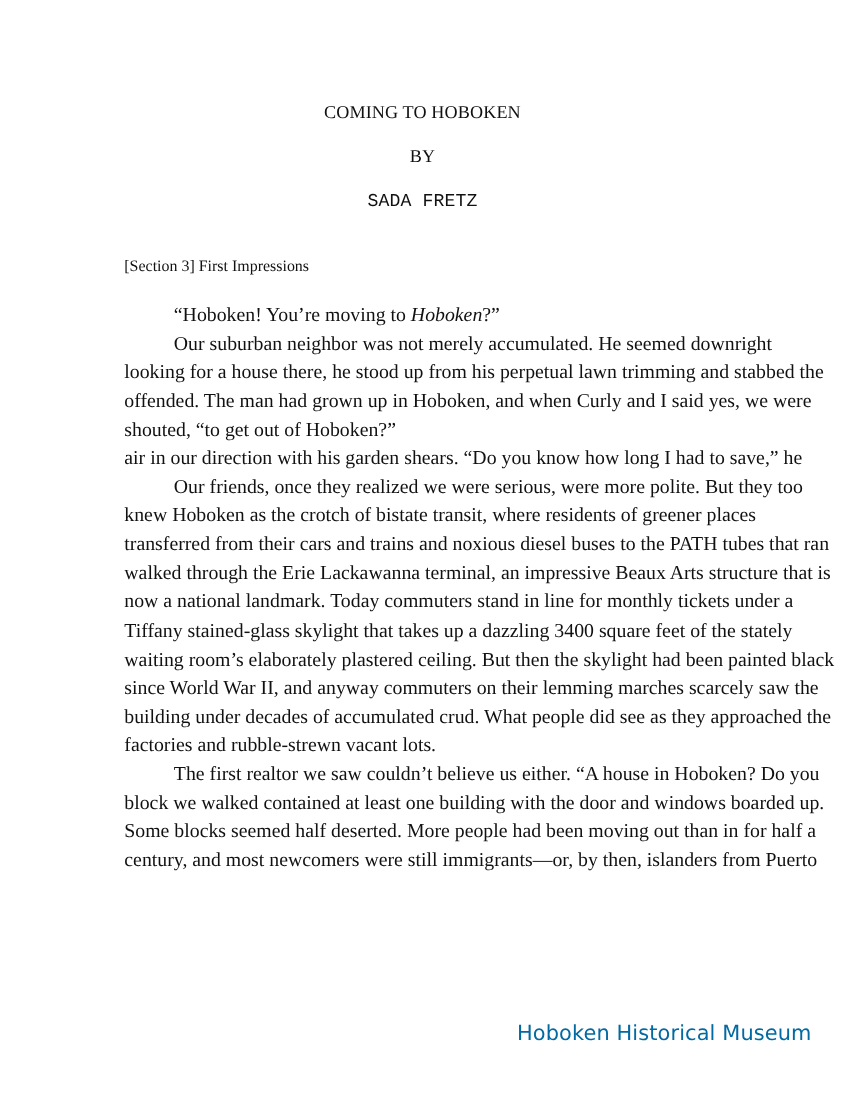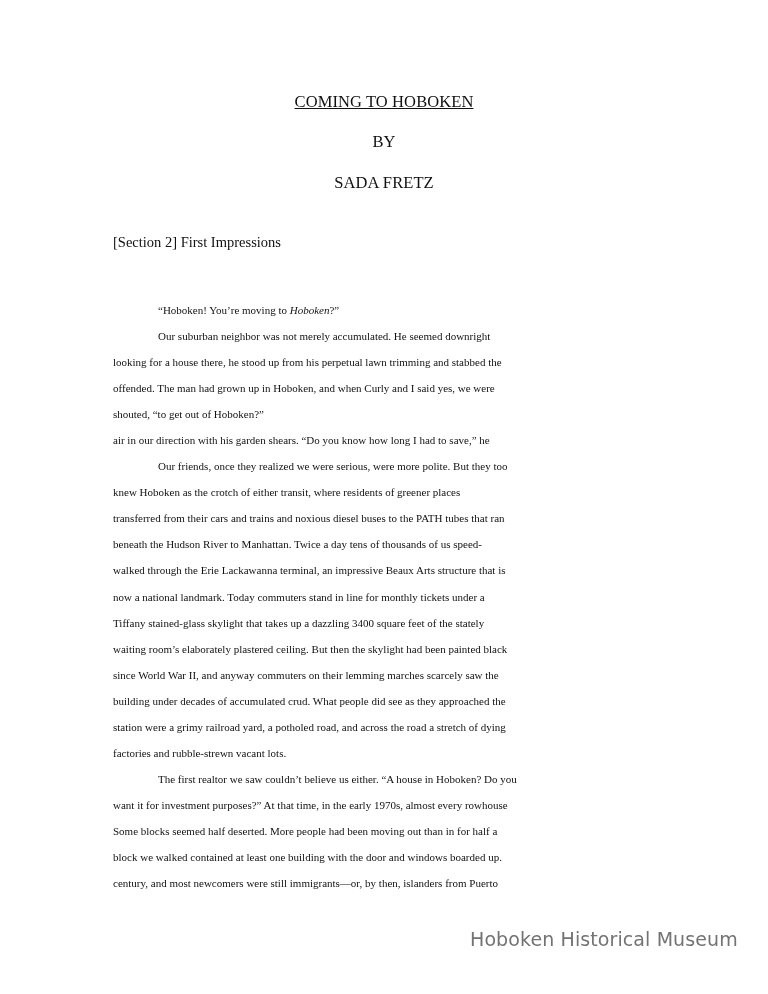--- a/index.html
+++ b/index.html
@@ -31,81 +31,78 @@
     }
     .section-heading {
       position: absolute;
       left: 113px;
       top: 234px;
       font-size: 14.5px;
     }
     .body-text {
       position: absolute;
       left: 113px;
-      top: 297px;
+      top: 273px;
       width: 545px;
-      font-size: 11px;
+      font-size: 18px;
       line-height: 26.05px;
     }
     .watermark {
       position: absolute;
       left: 470px;
       top: 928px;
       font-family: "DejaVu Sans", "Liberation Sans", sans-serif;
       font-size: 19px;
-      color: #737373;
+      color: #0369a1;
       letter-spacing: 0.1px;
     }
     .line { display: block; white-space: nowrap; }
     .indent { padding-left: 45px; }
   </style>
 </head>
 <body>
 
 <div class="page">
 
-  <div class="title-line" style="top:92px;text-decoration:underline;">COMING TO HOBOKEN</div>
+  <div class="title-line" style="top:92px;">COMING TO HOBOKEN</div>
   <div class="title-line" style="top:132px;">BY</div>
-  <div class="title-line" style="top:173px;">SADA FRETZ</div>
+  <div class="title-line" style="top:173px;font-family:Liberation Mono, monospace;">SADA FRETZ</div>
 
-  <div class="section-heading">[Section 2] First Impressions</div>
+  <div class="section-heading">[Section 3] First Impressions</div>
 
   <div class="body-text">
 
     <div>
       <span class="line indent"><span>“Hoboken! You’re moving to </span><i>Hoboken</i><span>?”</span></span>
     </div>
 
     <div>
       <span class="line indent">Our suburban neighbor was not merely accumulated. He seemed downright</span>
       <span class="line">looking for a house there, he stood up from his perpetual lawn trimming and stabbed the</span>
       <span class="line">offended. The man had grown up in Hoboken, and when Curly and I said yes, we were</span>
       <span class="line">shouted, “to get out of Hoboken?”</span>
       <span class="line">air in our direction with his garden shears. “Do you know how long I had to save,” he</span>
     </div>
 
     <div>
       <span class="line indent">Our friends, once they realized we were serious, were more polite. But they too</span>
-      <span class="line">knew Hoboken as the crotch of either transit, where residents of greener places</span>
+      <span class="line">knew Hoboken as the crotch of bistate transit, where residents of greener places</span>
       <span class="line">transferred from their cars and trains and noxious diesel buses to the PATH tubes that ran</span>
-      <span class="line">beneath the Hudson River to Manhattan. Twice a day tens of thousands of us speed-</span>
       <span class="line">walked through the Erie Lackawanna terminal, an impressive Beaux Arts structure that is</span>
       <span class="line">now a national landmark. Today commuters stand in line for monthly tickets under a</span>
       <span class="line">Tiffany stained-glass skylight that takes up a dazzling 3400 square feet of the stately</span>
       <span class="line">waiting room’s elaborately plastered ceiling. But then the skylight had been painted black</span>
       <span class="line">since World War II, and anyway commuters on their lemming marches scarcely saw the</span>
       <span class="line">building under decades of accumulated crud. What people did see as they approached the</span>
-      <span class="line">station were a grimy railroad yard, a potholed road, and across the road a stretch of dying</span>
       <span class="line">factories and rubble-strewn vacant lots.</span>
     </div>
 
     <div>
       <span class="line indent">The first realtor we saw couldn’t believe us either. “A house in Hoboken? Do you</span>
-      <span class="line">want it for investment purposes?” At that time, in the early 1970s, almost every rowhouse</span>
+      <span class="line">block we walked contained at least one building with the door and windows boarded up.</span>
       <span class="line">Some blocks seemed half deserted. More people had been moving out than in for half a</span>
-      <span class="line">block we walked contained at least one building with the door and windows boarded up.</span>
       <span class="line">century, and most newcomers were still immigrants—or, by then, islanders from Puerto</span>
     </div>
   </div>
 
   <div class="watermark">Hoboken Historical Museum</div>
 
 </div>
 
 </body></html>

